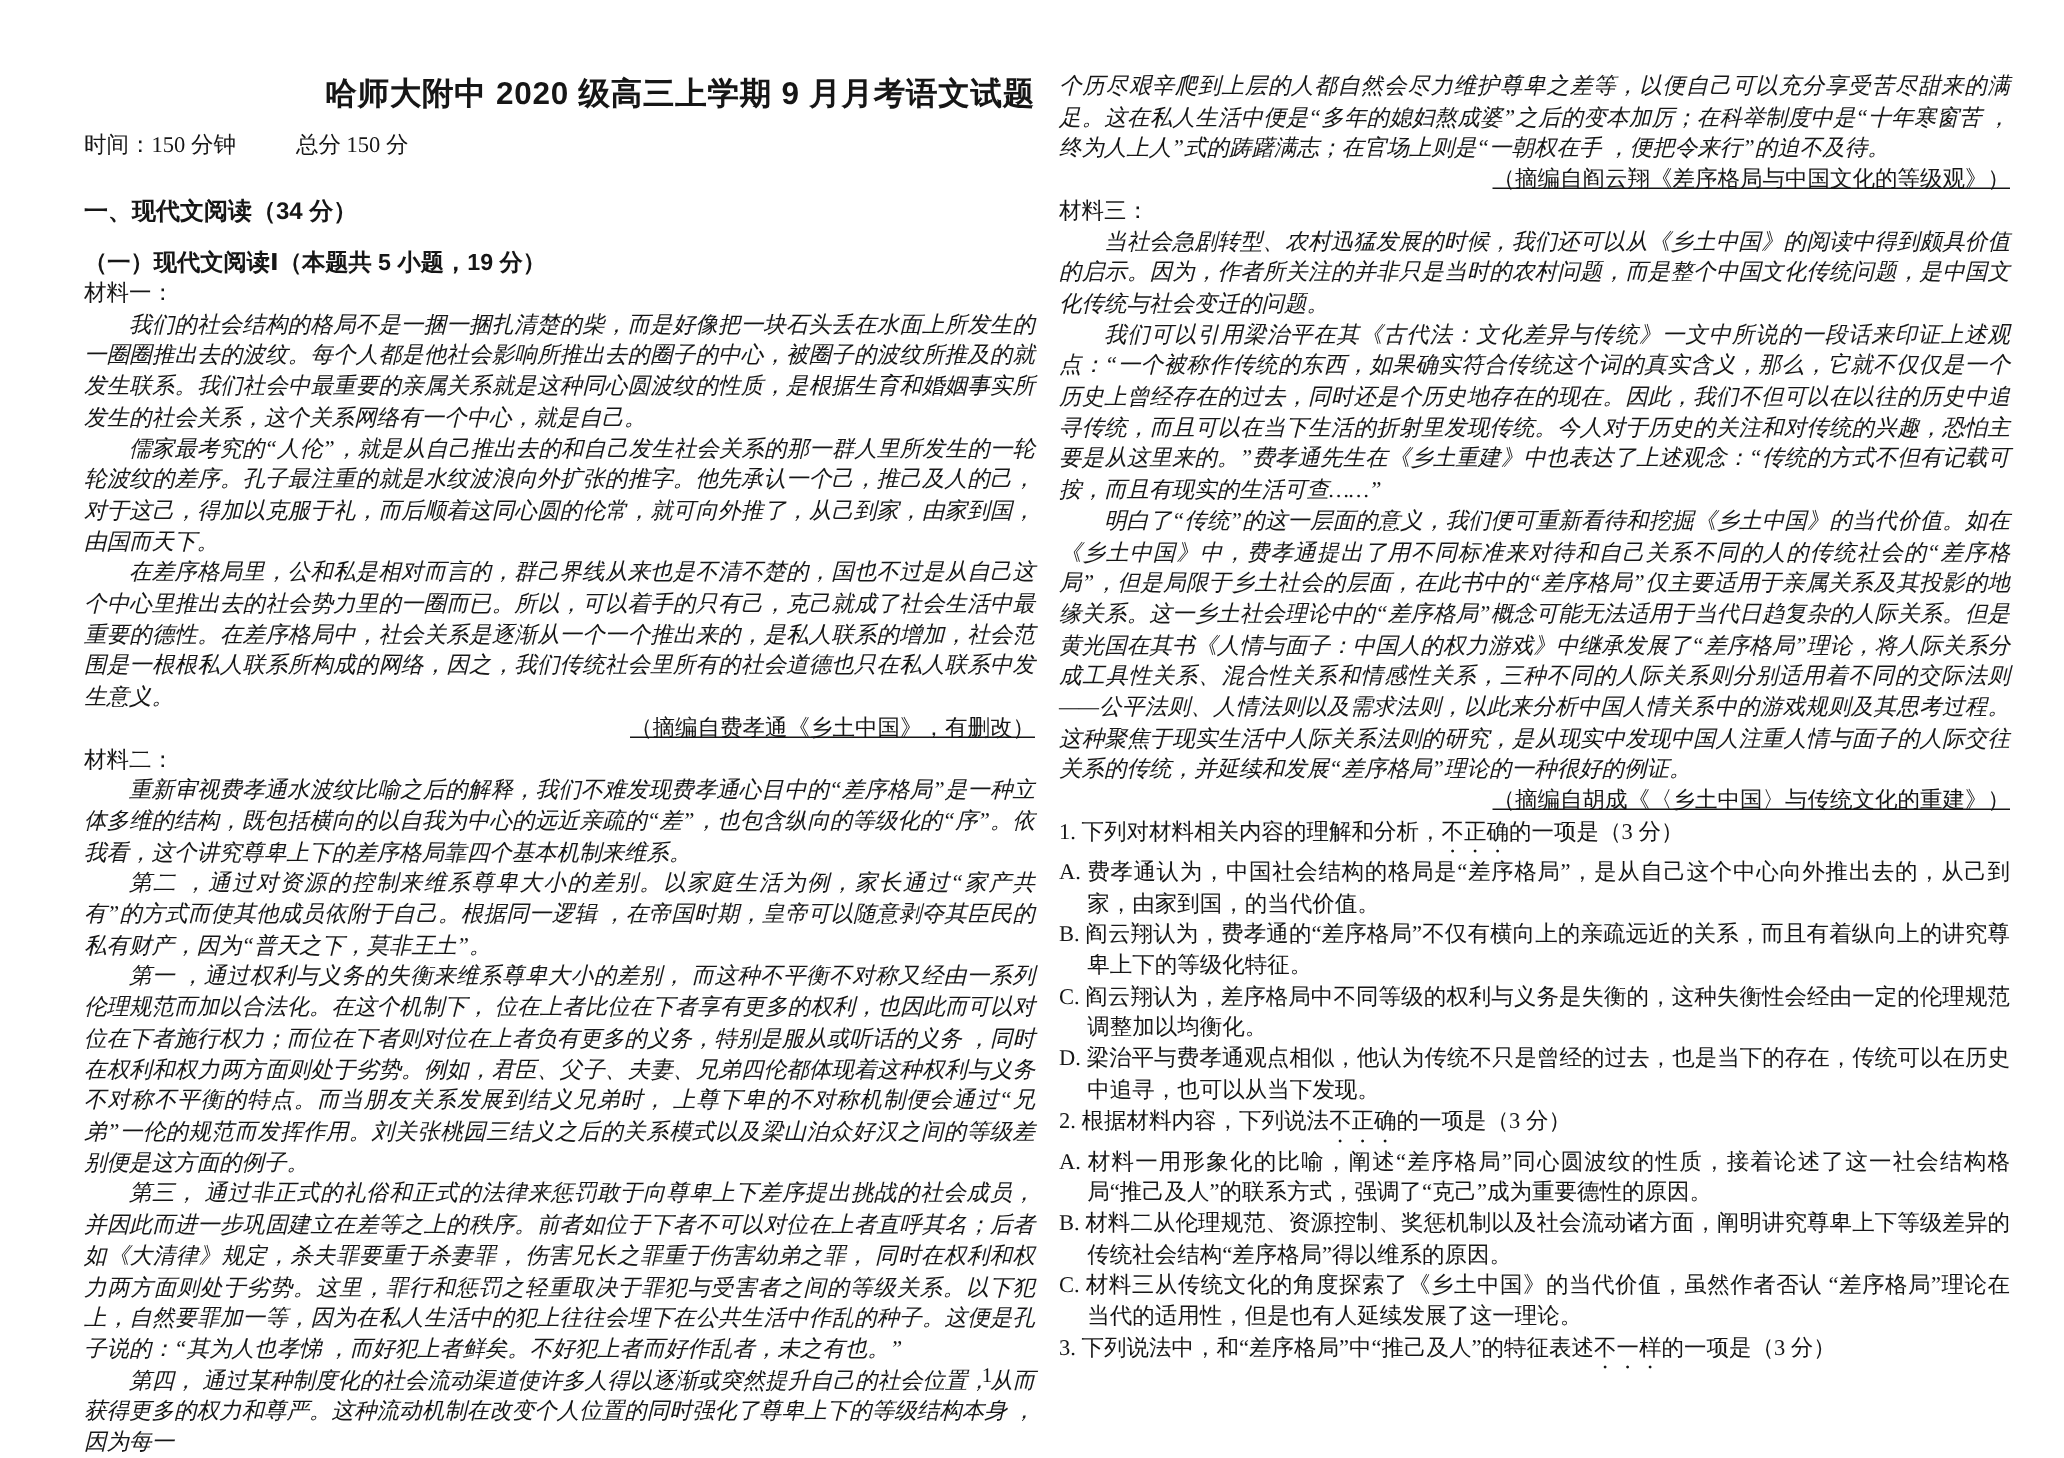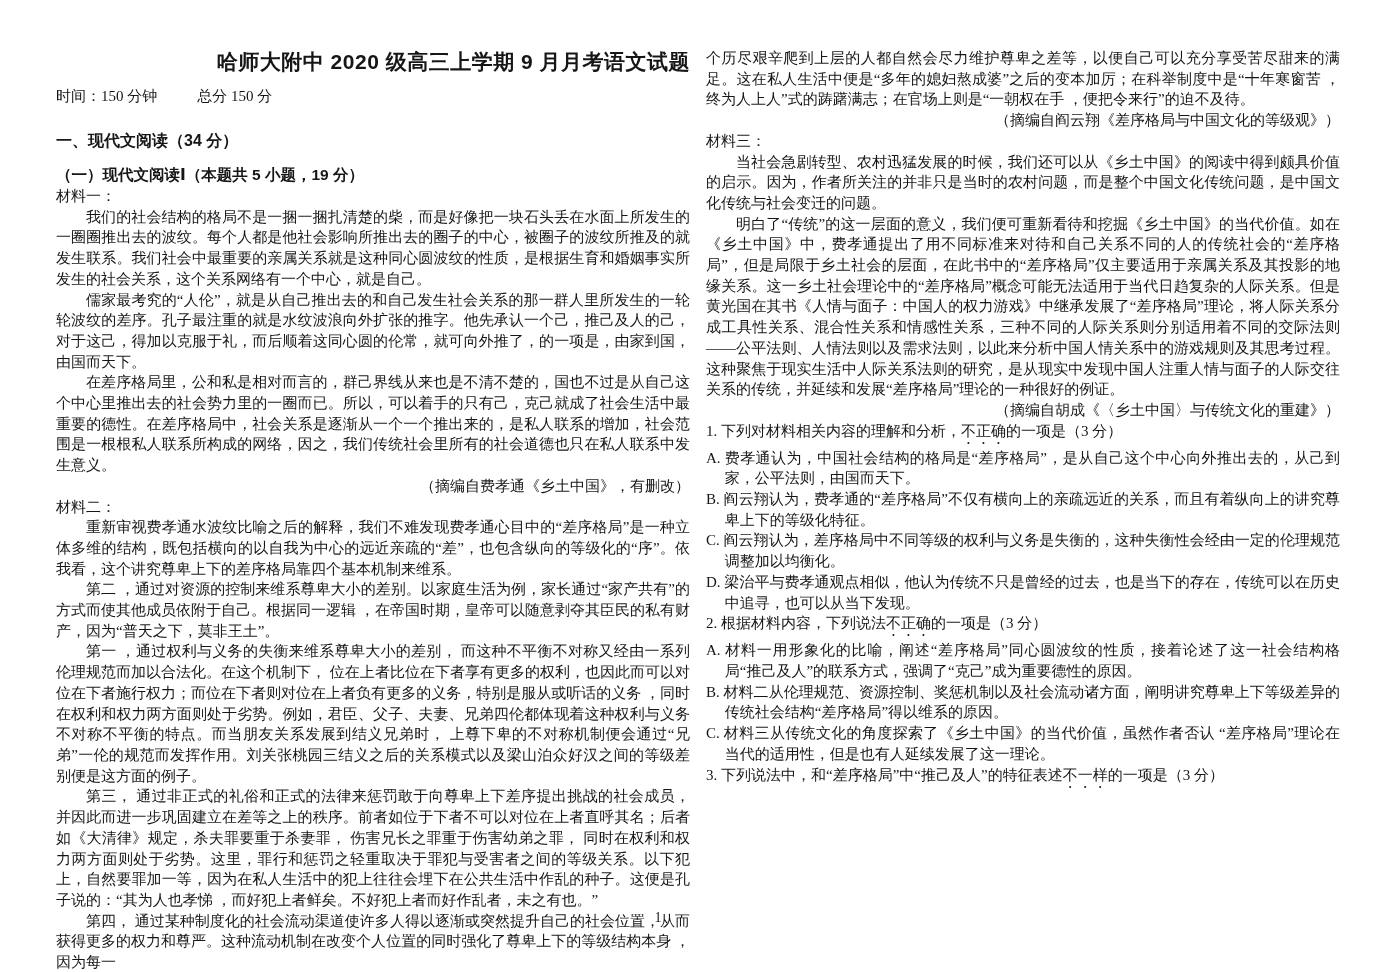--- a/index.html
+++ b/index.html
@@ -29,24 +29,24 @@
   }
   .h-subsection {
     font-family:"Liberation Sans","DejaVu Sans",sans-serif;
     font-weight:700; font-size:15.5px; margin-top:13px;
   }
   .instruction { font-size:15px; margin-top:12px; margin-bottom:6px; }
 
   p.para, p.label, p.source, p.qstem, p.option {
     font-size:15px; line-height:20.7px;
   }
-  p.para { text-align:justify; text-indent:2em; }
+  p.para { text-align:justify; text-indent:2em;font-style:italic; }
   p.para.no-indent { text-indent:0; }
   p.label { text-indent:0; }
-  p.source { text-align:right; }
+  p.source { text-align:right;text-decoration:underline; }
   p.qstem { text-align:justify; }
   p.option { text-align:justify; padding-left:1.25em; text-indent:-1.25em; }
 
   .emph {
     -webkit-text-emphasis:filled dot;
     -webkit-text-emphasis-position:under;
     text-emphasis:filled dot;
     text-emphasis-position:under right;
   }
 
@@ -64,43 +64,44 @@
     <h1 class="title">哈师大附中 2020 级高三上学期 9 月月考语文试题</h1>
     <div class="subtitle">
       <span class="gap-right">时间：150 分钟</span><span>总分 150 分</span>
     </div>
 
     <h2 class="h-section">一、现代文阅读（34 分）</h2>
     <h3 class="h-subsection">（一）现代文阅读Ⅰ（本题共 5 小题，19 分）</h3>
 
     <p class="label">材料一：</p>
     <p class="para">我们的社会结构的格局不是一捆一捆扎清楚的柴，而是好像把一块石头丢在水面上所发生的一圈圈推出去的波纹。每个人都是他社会影响所推出去的圈子的中心，被圈子的波纹所推及的就发生联系。我们社会中最重要的亲属关系就是这种同心圆波纹的性质，是根据生育和婚姻事实所发生的社会关系，这个关系网络有一个中心，就是自己。</p>
-    <p class="para">儒家最考究的“人伦”，就是从自己推出去的和自己发生社会关系的那一群人里所发生的一轮轮波纹的差序。孔子最注重的就是水纹波浪向外扩张的推字。他先承认一个己，推己及人的己，对于这己，得加以克服于礼，而后顺着这同心圆的伦常，就可向外推了，的一项是，由家到国，由国而天下。</p>
+    <p class="para">儒家最考究的“人伦”，就是从自己推出去的和自己发生社会关系的那一群人里所发生的一轮轮波纹的差序。孔子最注重的就是水纹波浪向外扩张的推字。他先承认一个己，推己及人的己，对于这己，得加以克服于礼，而后顺着这同心圆的伦常，就可向外推了，从己到家，由家到国，由国而天下。</p>
     <p class="para">在差序格局里，公和私是相对而言的，群己界线从来也是不清不楚的，国也不过是从自己这个中心里推出去的社会势力里的一圈而已。所以，可以着手的只有己，克己就成了社会生活中最重要的德性。在差序格局中，社会关系是逐渐从一个一个推出来的，是私人联系的增加，社会范围是一根根私人联系所构成的网络，因之，我们传统社会里所有的社会道德也只在私人联系中发生意义。</p>
     <p class="source">（摘编自费孝通《乡土中国》，有删改）</p>
 
     <p class="label">材料二：</p>
     <p class="para">重新审视费孝通水波纹比喻之后的解释，我们不难发现费孝通心目中的“差序格局”是一种立体多维的结构，既包括横向的以自我为中心的远近亲疏的“差”，也包含纵向的等级化的“序”。依我看，这个讲究尊卑上下的差序格局靠四个基本机制来维系。</p>
     <p class="para">第二 ，通过对资源的控制来维系尊卑大小的差别。以家庭生活为例，家长通过“家产共有”的方式而使其他成员依附于自己。根据同一逻辑 ，在帝国时期，皇帝可以随意剥夺其臣民的私有财产，因为“普天之下，莫非王土”。</p>
     <p class="para">第一 ，通过权利与义务的失衡来维系尊卑大小的差别， 而这种不平衡不对称又经由一系列伦理规范而加以合法化。在这个机制下， 位在上者比位在下者享有更多的权利，也因此而可以对位在下者施行权力；而位在下者则对位在上者负有更多的义务，特别是服从或听话的义务 ，同时在权利和权力两方面则处于劣势。例如，君臣、父子、夫妻、兄弟四伦都体现着这种权利与义务不对称不平衡的特点。而当朋友关系发展到结义兄弟时， 上尊下卑的不对称机制便会通过“兄弟”一伦的规范而发挥作用。刘关张桃园三结义之后的关系模式以及梁山泊众好汉之间的等级差别便是这方面的例子。</p>
     <p class="para">第三， 通过非正式的礼俗和正式的法律来惩罚敢于向尊卑上下差序提出挑战的社会成员， 并因此而进一步巩固建立在差等之上的秩序。前者如位于下者不可以对位在上者直呼其名；后者如《大清律》规定，杀夫罪要重于杀妻罪， 伤害兄长之罪重于伤害幼弟之罪， 同时在权利和权力两方面则处于劣势。这里，罪行和惩罚之轻重取决于罪犯与受害者之间的等级关系。以下犯上，自然要罪加一等，因为在私人生活中的犯上往往会埋下在公共生活中作乱的种子。这便是孔子说的：“其为人也孝悌 ，而好犯上者鲜矣。不好犯上者而好作乱者，未之有也。”</p>
     <p class="para">第四， 通过某种制度化的社会流动渠道使许多人得以逐渐或突然提升自己的社会位置，从而获得更多的权力和尊严。这种流动机制在改变个人位置的同时强化了尊卑上下的等级结构本身 ，因为每一</p>
   </div>
 
   <div class="col col-right">
     <p class="para no-indent">个历尽艰辛爬到上层的人都自然会尽力维护尊卑之差等，以便自己可以充分享受苦尽甜来的满足。这在私人生活中便是“多年的媳妇熬成婆”之后的变本加厉；在科举制度中是“十年寒窗苦 ，终为人上人”式的踌躇满志；在官场上则是“一朝权在手 ，便把令来行”的迫不及待。</p>
     <p class="source">（摘编自阎云翔《差序格局与中国文化的等级观》）</p>
 
     <p class="label">材料三：</p>
     <p class="para">当社会急剧转型、农村迅猛发展的时候，我们还可以从《乡土中国》的阅读中得到颇具价值的启示。因为，作者所关注的并非只是当时的农村问题，而是整个中国文化传统问题，是中国文化传统与社会变迁的问题。</p>
+    <p class="para">我们可以引用梁治平在其《古代法：文化差异与传统》一文中所说的一段话来印证上述观点：“一个被称作传统的东西，如果确实符合传统这个词的真实含义，那么，它就不仅仅是一个历史上曾经存在的过去，同时还是个历史地存在的现在。因此，我们不但可以在以往的历史中追寻传统，而且可以在当下生活的折射里发现传统。今人对于历史的关注和对传统的兴趣，恐怕主要是从这里来的。”费孝通先生在《乡土重建》中也表达了上述观念：“传统的方式不但有记载可按，而且有现实的生活可查……”</p>
     <p class="para">明白了“传统”的这一层面的意义，我们便可重新看待和挖掘《乡土中国》的当代价值。如在《乡土中国》中，费孝通提出了用不同标准来对待和自己关系不同的人的传统社会的“差序格局”，但是局限于乡土社会的层面，在此书中的“差序格局”仅主要适用于亲属关系及其投影的地缘关系。这一乡土社会理论中的“差序格局”概念可能无法适用于当代日趋复杂的人际关系。但是黄光国在其书《人情与面子：中国人的权力游戏》中继承发展了“差序格局”理论，将人际关系分成工具性关系、混合性关系和情感性关系，三种不同的人际关系则分别适用着不同的交际法则——公平法则、人情法则以及需求法则，以此来分析中国人情关系中的游戏规则及其思考过程。这种聚焦于现实生活中人际关系法则的研究，是从现实中发现中国人注重人情与面子的人际交往关系的传统，并延续和发展“差序格局”理论的一种很好的例证。</p>
     <p class="source">（摘编自胡成《〈乡土中国〉与传统文化的重建》）</p>
 
     <p class="qstem"><span>1. 下列对材料相关内容的理解和分析，</span><span class="emph">不正确</span><span>的一项是（3 分）</span></p>
-    <p class="option">A. 费孝通认为，中国社会结构的格局是“差序格局”，是从自己这个中心向外推出去的，从己到家，公平法则，由国而天下。</p>
+    <p class="option">A. 费孝通认为，中国社会结构的格局是“差序格局”，是从自己这个中心向外推出去的，从己到家，由家到国，的当代价值。</p>
     <p class="option">B. 阎云翔认为，费孝通的“差序格局”不仅有横向上的亲疏远近的关系，而且有着纵向上的讲究尊卑上下的等级化特征。</p>
     <p class="option">C. 阎云翔认为，差序格局中不同等级的权利与义务是失衡的，这种失衡性会经由一定的伦理规范调整加以均衡化。</p>
     <p class="option">D. 梁治平与费孝通观点相似，他认为传统不只是曾经的过去，也是当下的存在，传统可以在历史中追寻，也可以从当下发现。</p>
 
     <p class="qstem"><span>2. 根据材料内容，下列说法</span><span class="emph">不正确</span><span>的一项是（3 分）</span></p>
     <p class="option">A. 材料一用形象化的比喻，阐述“差序格局”同心圆波纹的性质，接着论述了这一社会结构格局“推己及人”的联系方式，强调了“克己”成为重要德性的原因。</p>
     <p class="option">B. 材料二从伦理规范、资源控制、奖惩机制以及社会流动诸方面，阐明讲究尊卑上下等级差异的传统社会结构“差序格局”得以维系的原因。</p>
     <p class="option">C. 材料三从传统文化的角度探索了《乡土中国》的当代价值，虽然作者否认 “差序格局”理论在当代的适用性，但是也有人延续发展了这一理论。</p>
 
     <p class="qstem"><span>3. 下列说法中，和“差序格局”中“推己及人”的特征表述</span><span class="emph">不一样</span><span>的一项是（3 分）</span></p>

